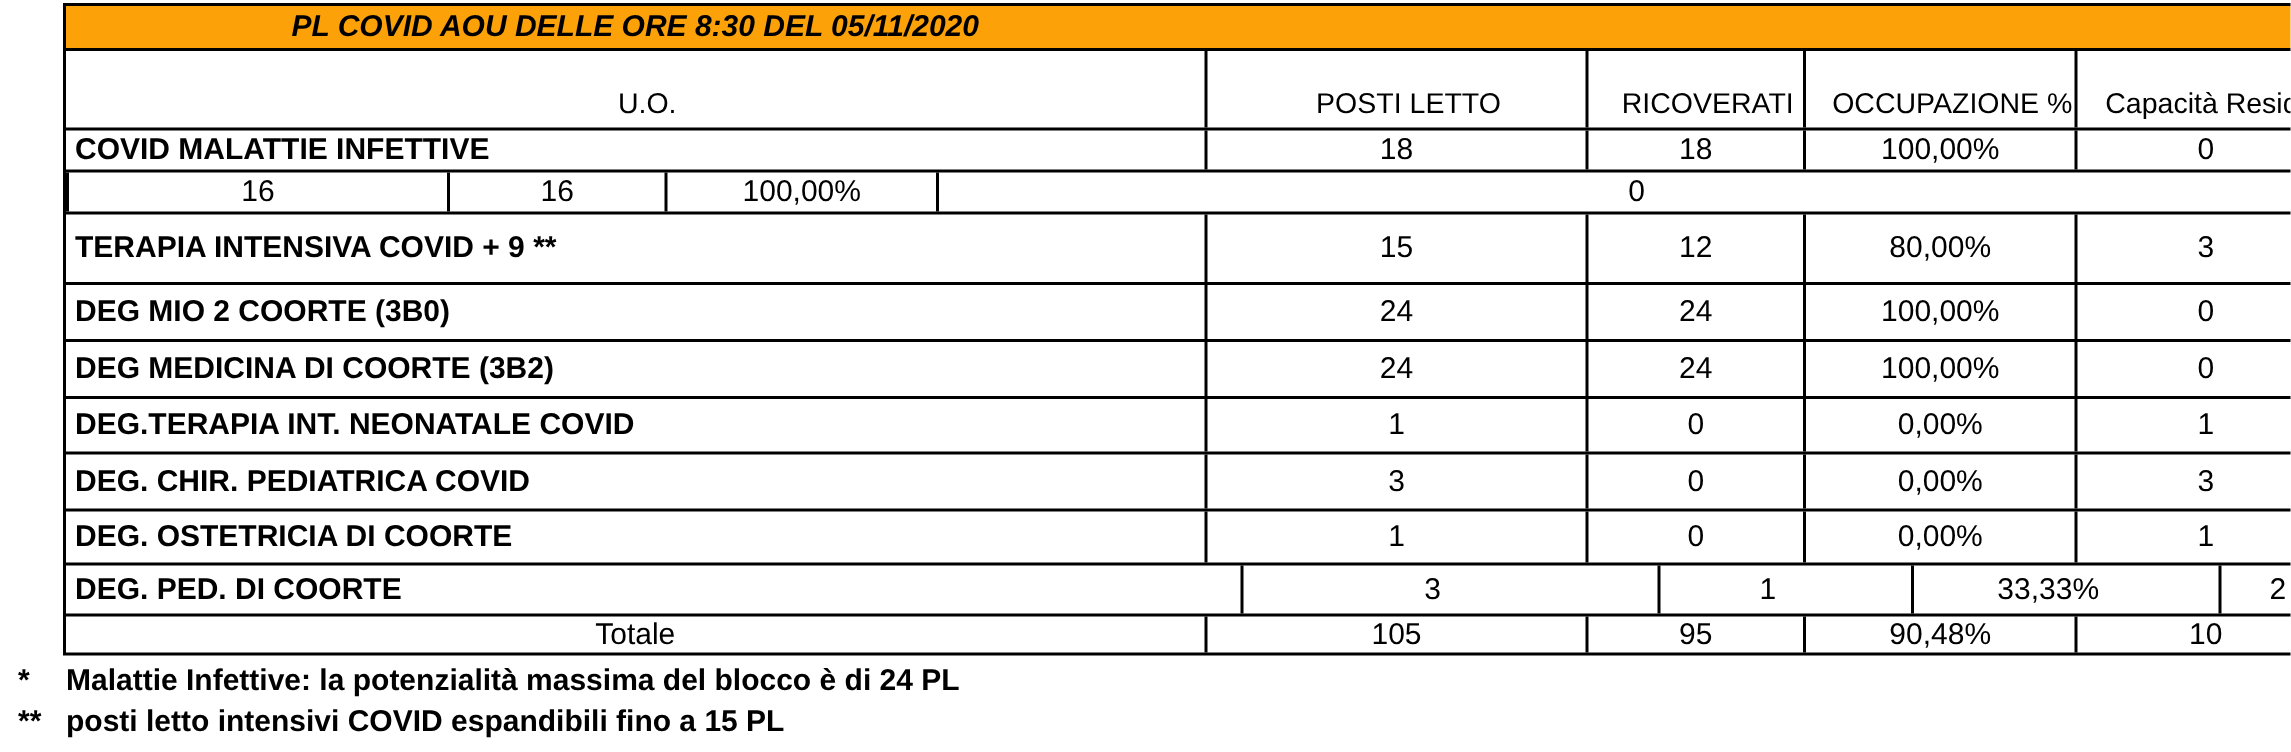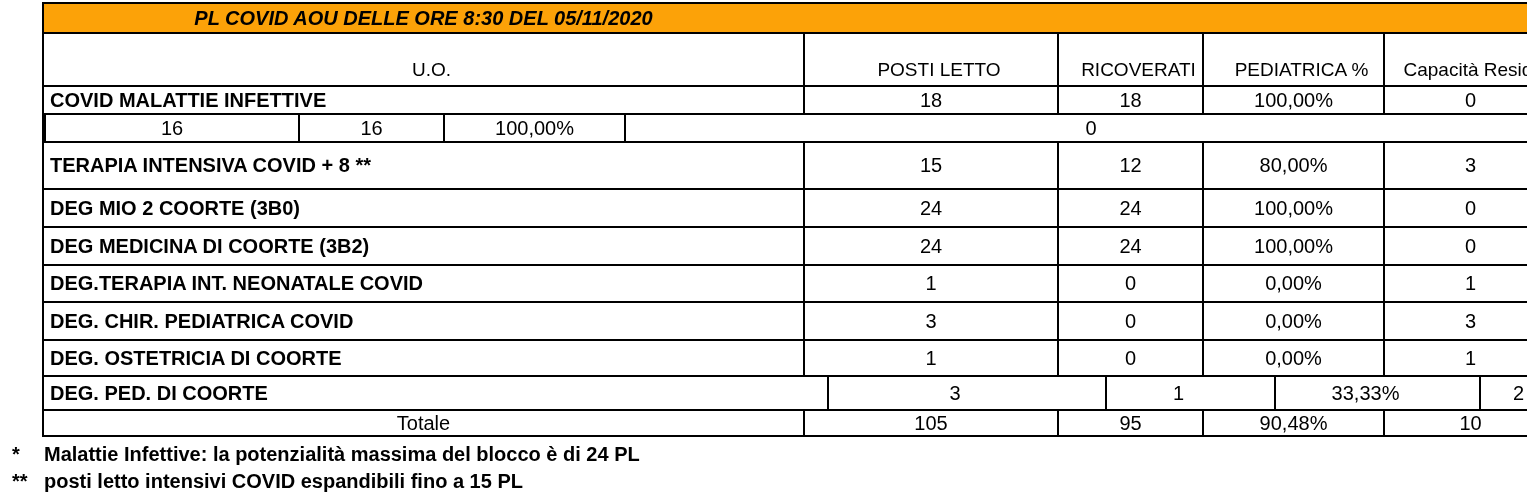--- a/index.html
+++ b/index.html
@@ -42,41 +42,41 @@
   <div class="tbl">
 
     <div class="title-row" style="background:#FCA208;">
       <span class="title-text">PL COVID AOU DELLE ORE 8:30 DEL 05/11/2020</span>
     </div>
 
     <div class="row hdr-row">
       <div class="cell c1">U.O.</div>
       <div class="cell c2">POSTI LETTO</div>
       <div class="cell c3">RICOVERATI</div>
-      <div class="cell c4">PEDIATRICA %</div>
+      <div class="cell c4">OCCUPAZIONE %</div>
       <div class="cell c5">Capacità Residua</div>
     </div>
 
     <div class="row" style="height:28px;text-align:center;">
       <div class="cell c1 uo-cell">COVID MALATTIE INFETTIVE</div>
       <div class="cell c2 num-cell">18</div>
       <div class="cell c3 num-cell">18</div>
       <div class="cell c4 num-cell">100,00%</div>
       <div class="cell c5 num-cell">0</div>
     </div>
 
     <div class="row" style="height:28px;">
       <div class="cell c2 num-cell">16</div>
       <div class="cell c3 num-cell">16</div>
       <div class="cell c4 num-cell">100,00%</div>
       <div class="cell c5 num-cell">0</div>
     </div>
 
     <div class="row" style="height:47px;">
-      <div class="cell c1 uo-cell">TERAPIA INTENSIVA COVID + 8 **</div>
+      <div class="cell c1 uo-cell">TERAPIA INTENSIVA COVID + 9 **</div>
       <div class="cell c2 num-cell">15</div>
       <div class="cell c3 num-cell">12</div>
       <div class="cell c4 num-cell">80,00%</div>
       <div class="cell c5 num-cell">3</div>
     </div>
 
     <div class="row" style="height:38px;">
       <div class="cell c1 uo-cell">DEG MIO 2 COORTE (3B0)</div>
       <div class="cell c2 num-cell">24</div>
       <div class="cell c3 num-cell">24</div>

